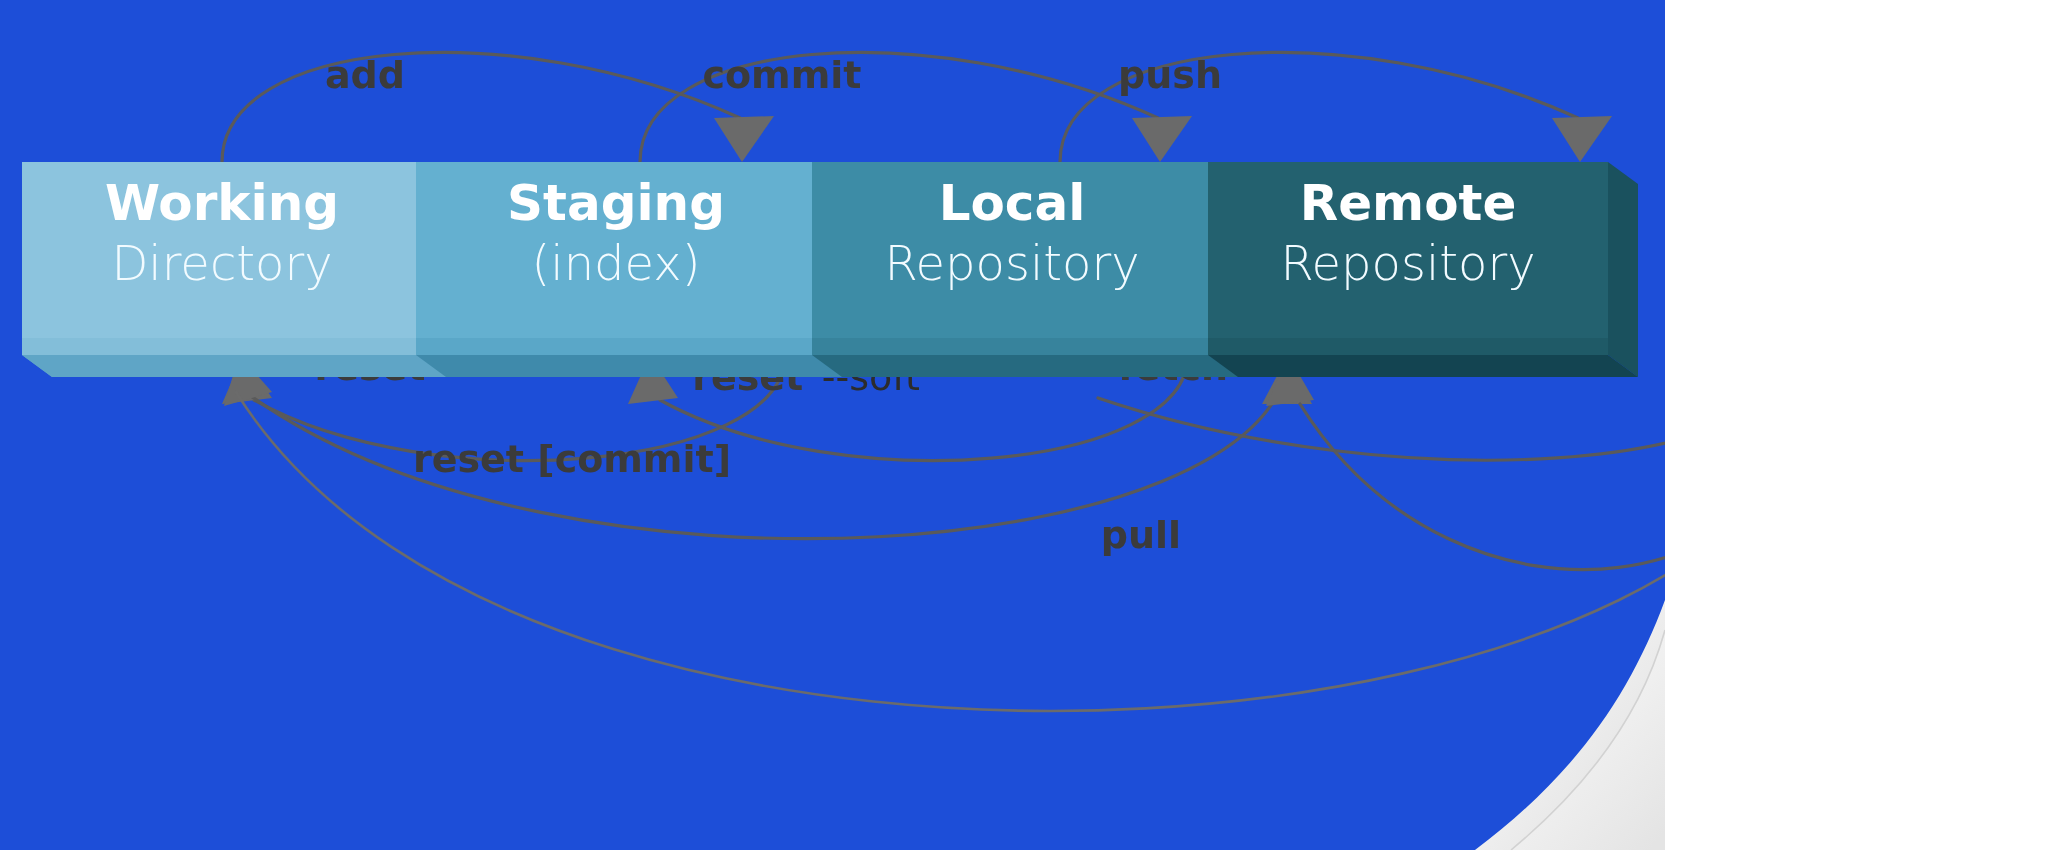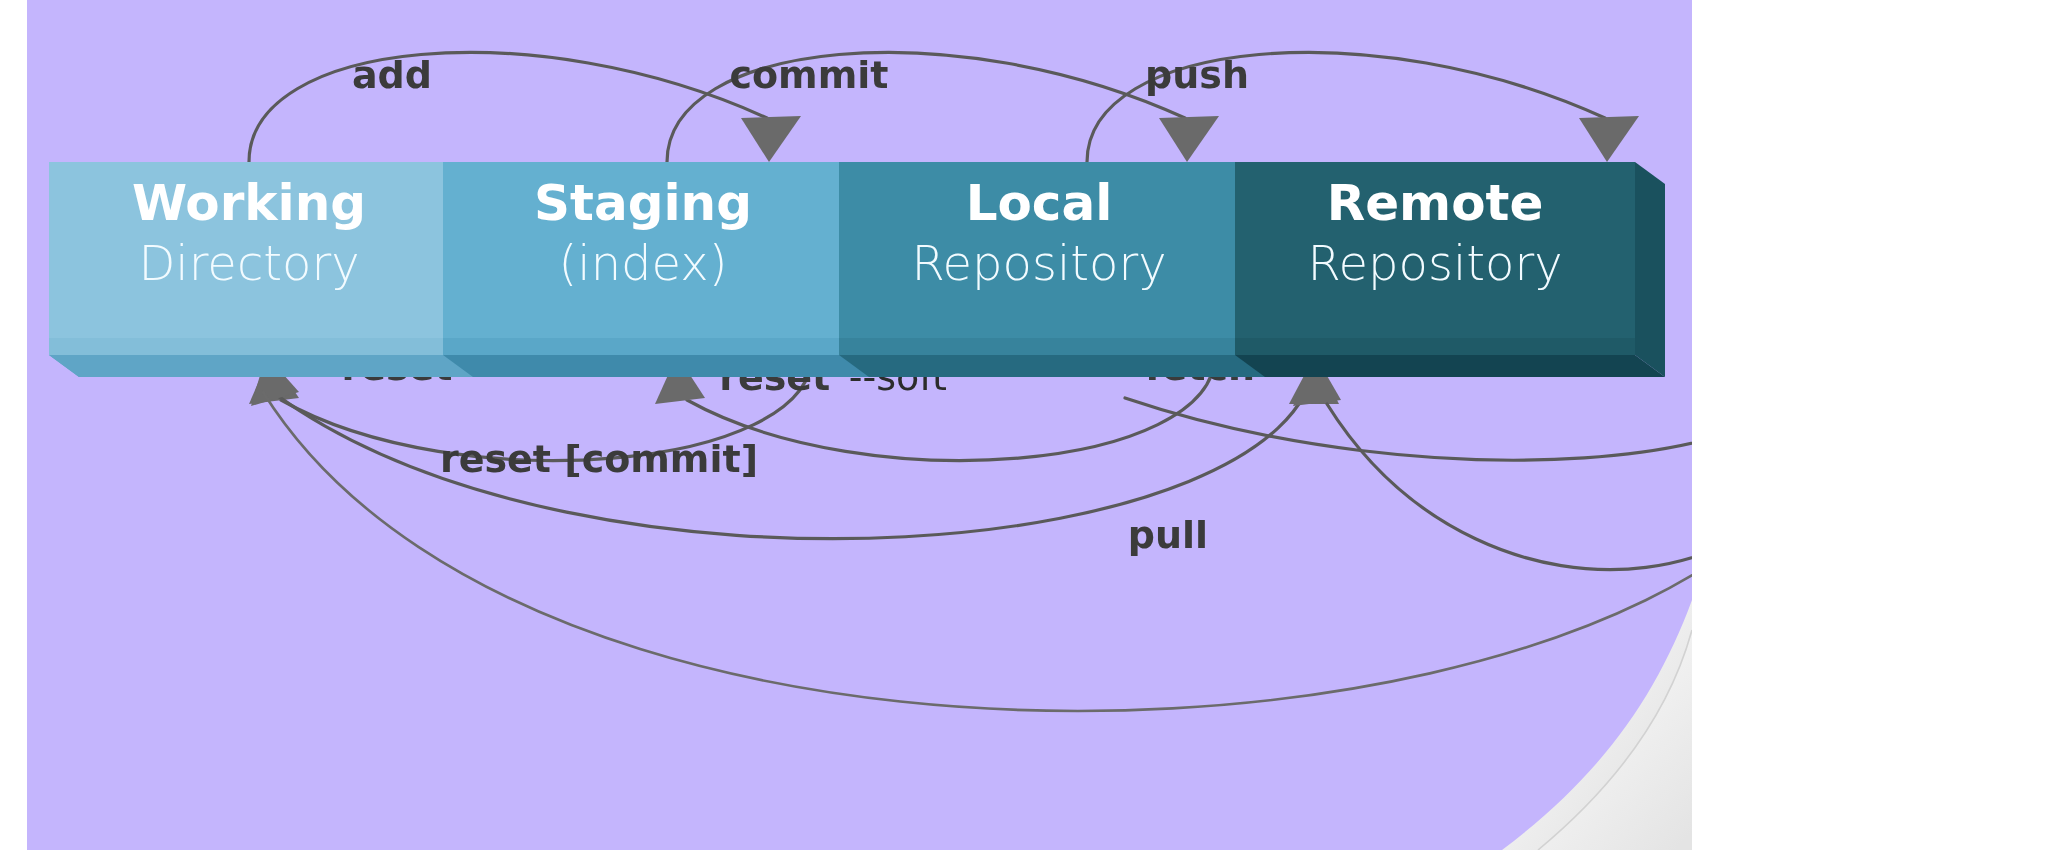--- a/index.html
+++ b/index.html
@@ -8,23 +8,22 @@
     padding: 0;
     background: #ffffff;
   }
   body {
     font-family: "Liberation Sans", sans-serif;
   }
   #canvas {
     position: relative;
     width: 1665px;
     height: 850px;
-    background: #c4b5fd;
+    background: #1d4ed8;
     overflow: hidden;
-    margin-left: 27px;
   }
   #diagram-svg {
     position: absolute;
     top: 0;
     left: 0;
     width: 2066px;
     height: 850px;
   }
   .edge-path {
     fill: none;

